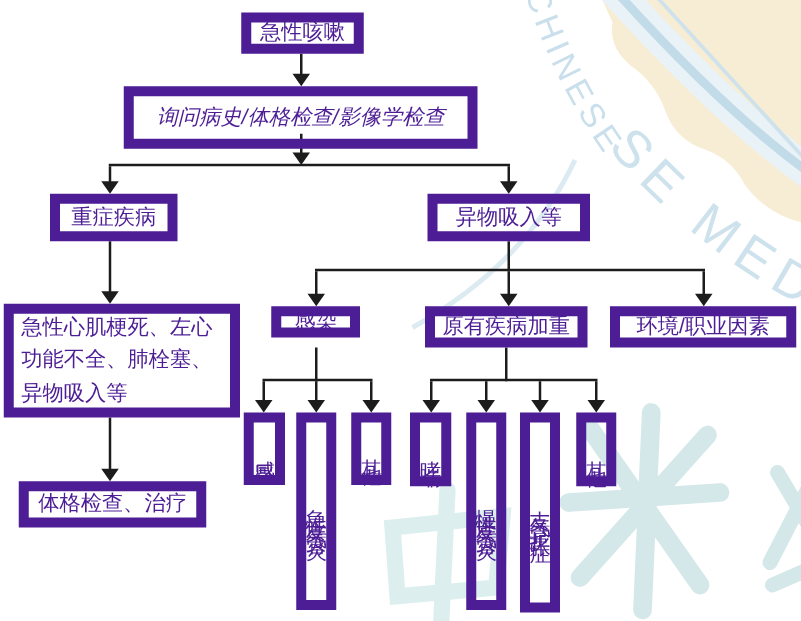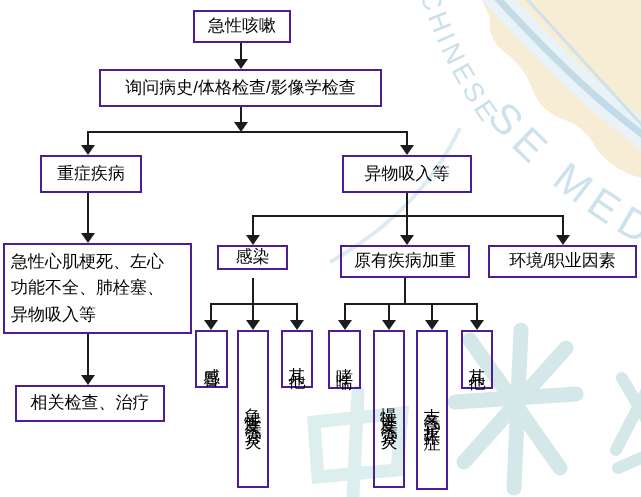--- a/index.html
+++ b/index.html
@@ -1,21 +1,21 @@
 <!DOCTYPE html>
 <html><head>
 <meta charset="utf-8">
 <style>
   html,body{margin:0;padding:0;}
   body{background:#ffffff;font-family:"Liberation Sans","DejaVu Sans",sans-serif;}
   .stage{position:relative;width:641px;height:497px;background:#ffffff;overflow:hidden;}
   .wm{position:absolute;left:0;top:0;z-index:0;pointer-events:none;}
   .node{
     position:absolute;z-index:2;box-sizing:border-box;
-    border:2px solid #4c1d95;background:transparent;color:#000000;
+    border:8px solid #4c1d95;background:transparent;color:#4c1d95;
     display:flex;align-items:center;justify-content:center;
     font-size:17px;line-height:1.2;text-align:center;
   }
   .node .vtext{
     writing-mode:vertical-rl;text-orientation:upright;
     letter-spacing:5px;line-height:1;
   }
   .multiline{
     white-space:pre-line;text-align:left;line-height:1.55;
     justify-content:flex-start;align-items:center;padding:5px 6px;
@@ -71,40 +71,40 @@
       <path d="M 622 378 L 648 422"></path>
       <path d="M 648 388 L 616 450"></path>
       <path d="M 618 468 L 650 454"></path>
     </g>
   </svg>
 
   <div class="node" style="left:193px;top:10px;width:98px;height:33px;">
     <span>急性咳嗽</span>
   </div>
 
-  <div class="node" style="left:99px;top:69px;width:283px;height:38px;">
+  <div class="node" style="left:99px;top:69px;width:283px;height:50px;font-style:italic;">
     <span>询问病史/体格检查/影像学检查</span>
   </div>
 
   <div class="node" style="left:40px;top:155px;width:102px;height:38px;justify-content:center;">
     <span>重症疾病</span>
   </div>
 
   <div class="node" style="left:342px;top:155px;width:130px;height:38px;">
     <span>异物吸入等</span>
   </div>
 
   <div class="node multiline" style="left:3px;top:243px;width:189px;height:91px;">
     <span>急性心肌梗死、左心
 功能不全、肺栓塞、
 异物吸入等</span>
   </div>
 
   <div class="node" style="left:15px;top:385px;width:150px;height:37px;">
-    <span>相关检查、治疗</span>
+    <span>体格检查、治疗</span>
   </div>
 
   <div class="node" style="left:217px;top:245px;width:71px;height:25px;">
     <span>感染</span>
   </div>
 
   <div class="node" style="left:340px;top:245px;width:130px;height:33px;">
     <span>原有疾病加重</span>
   </div>
 

